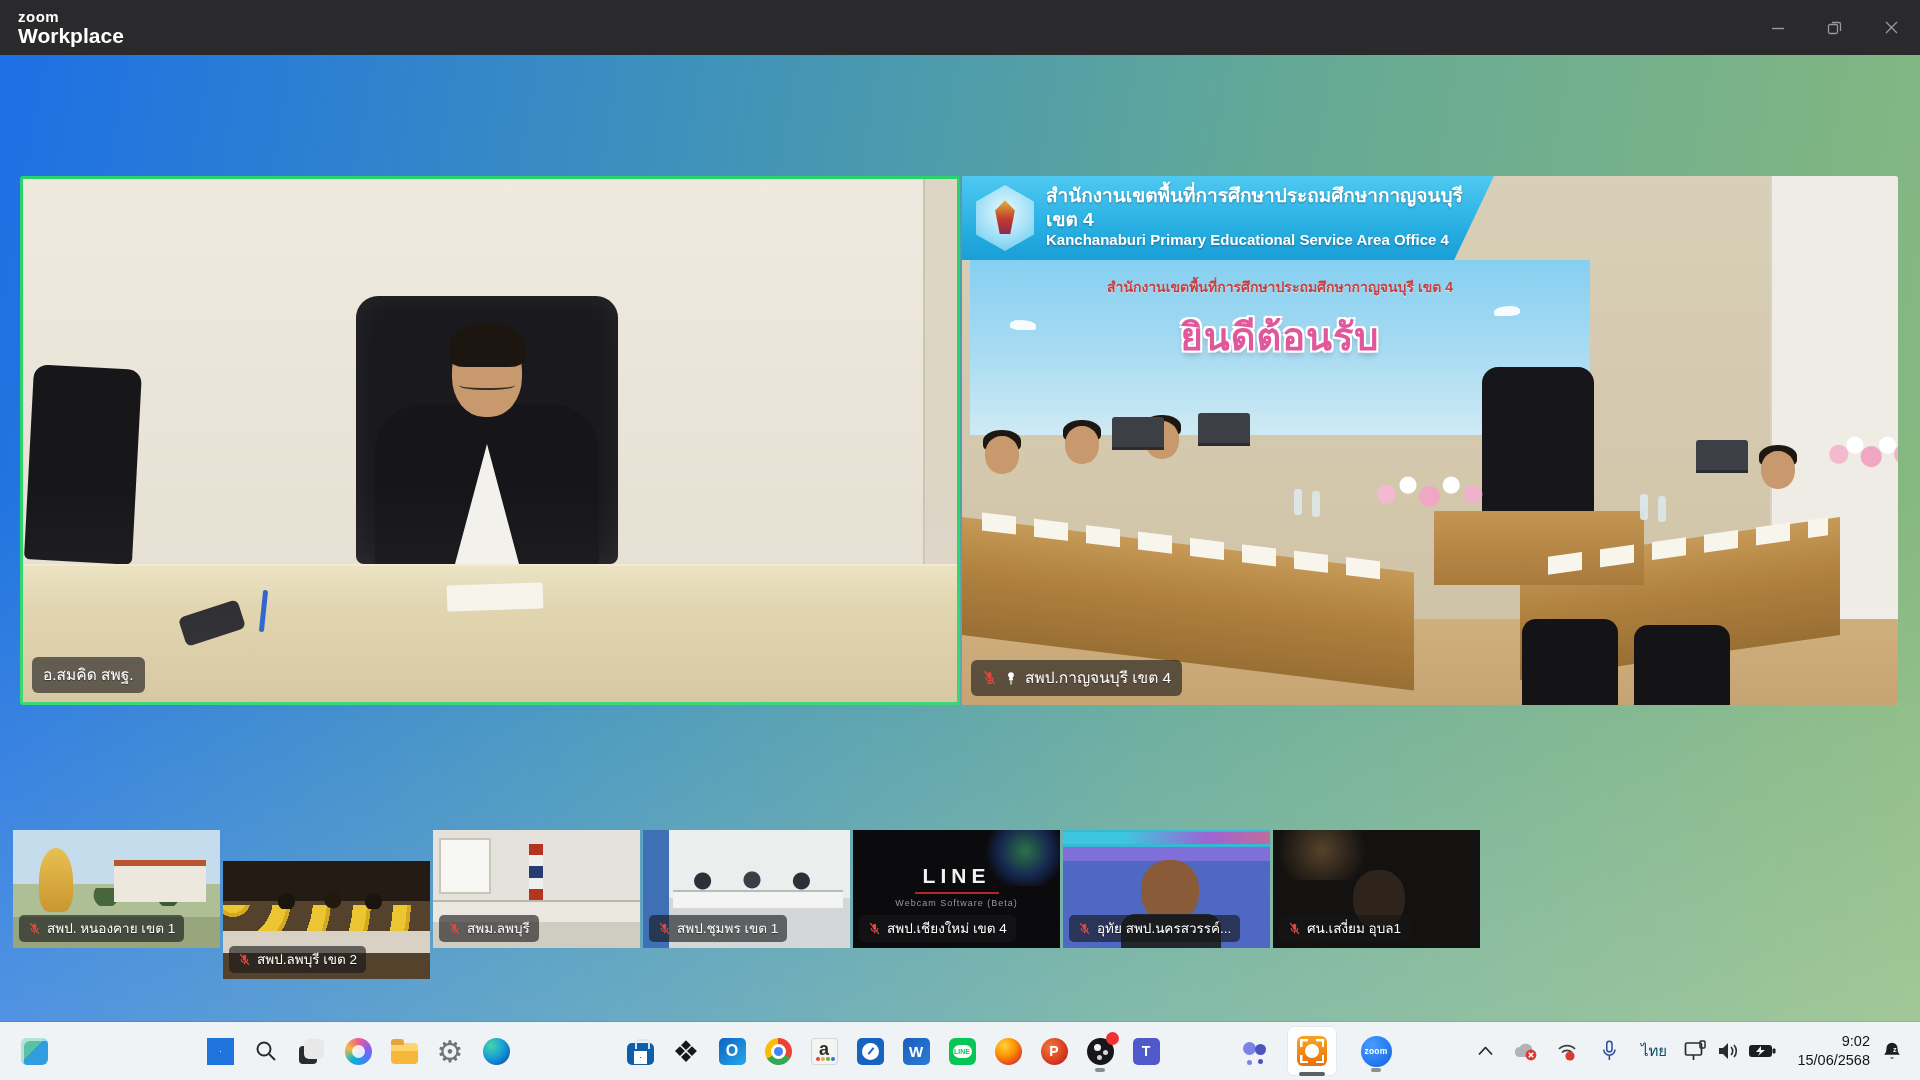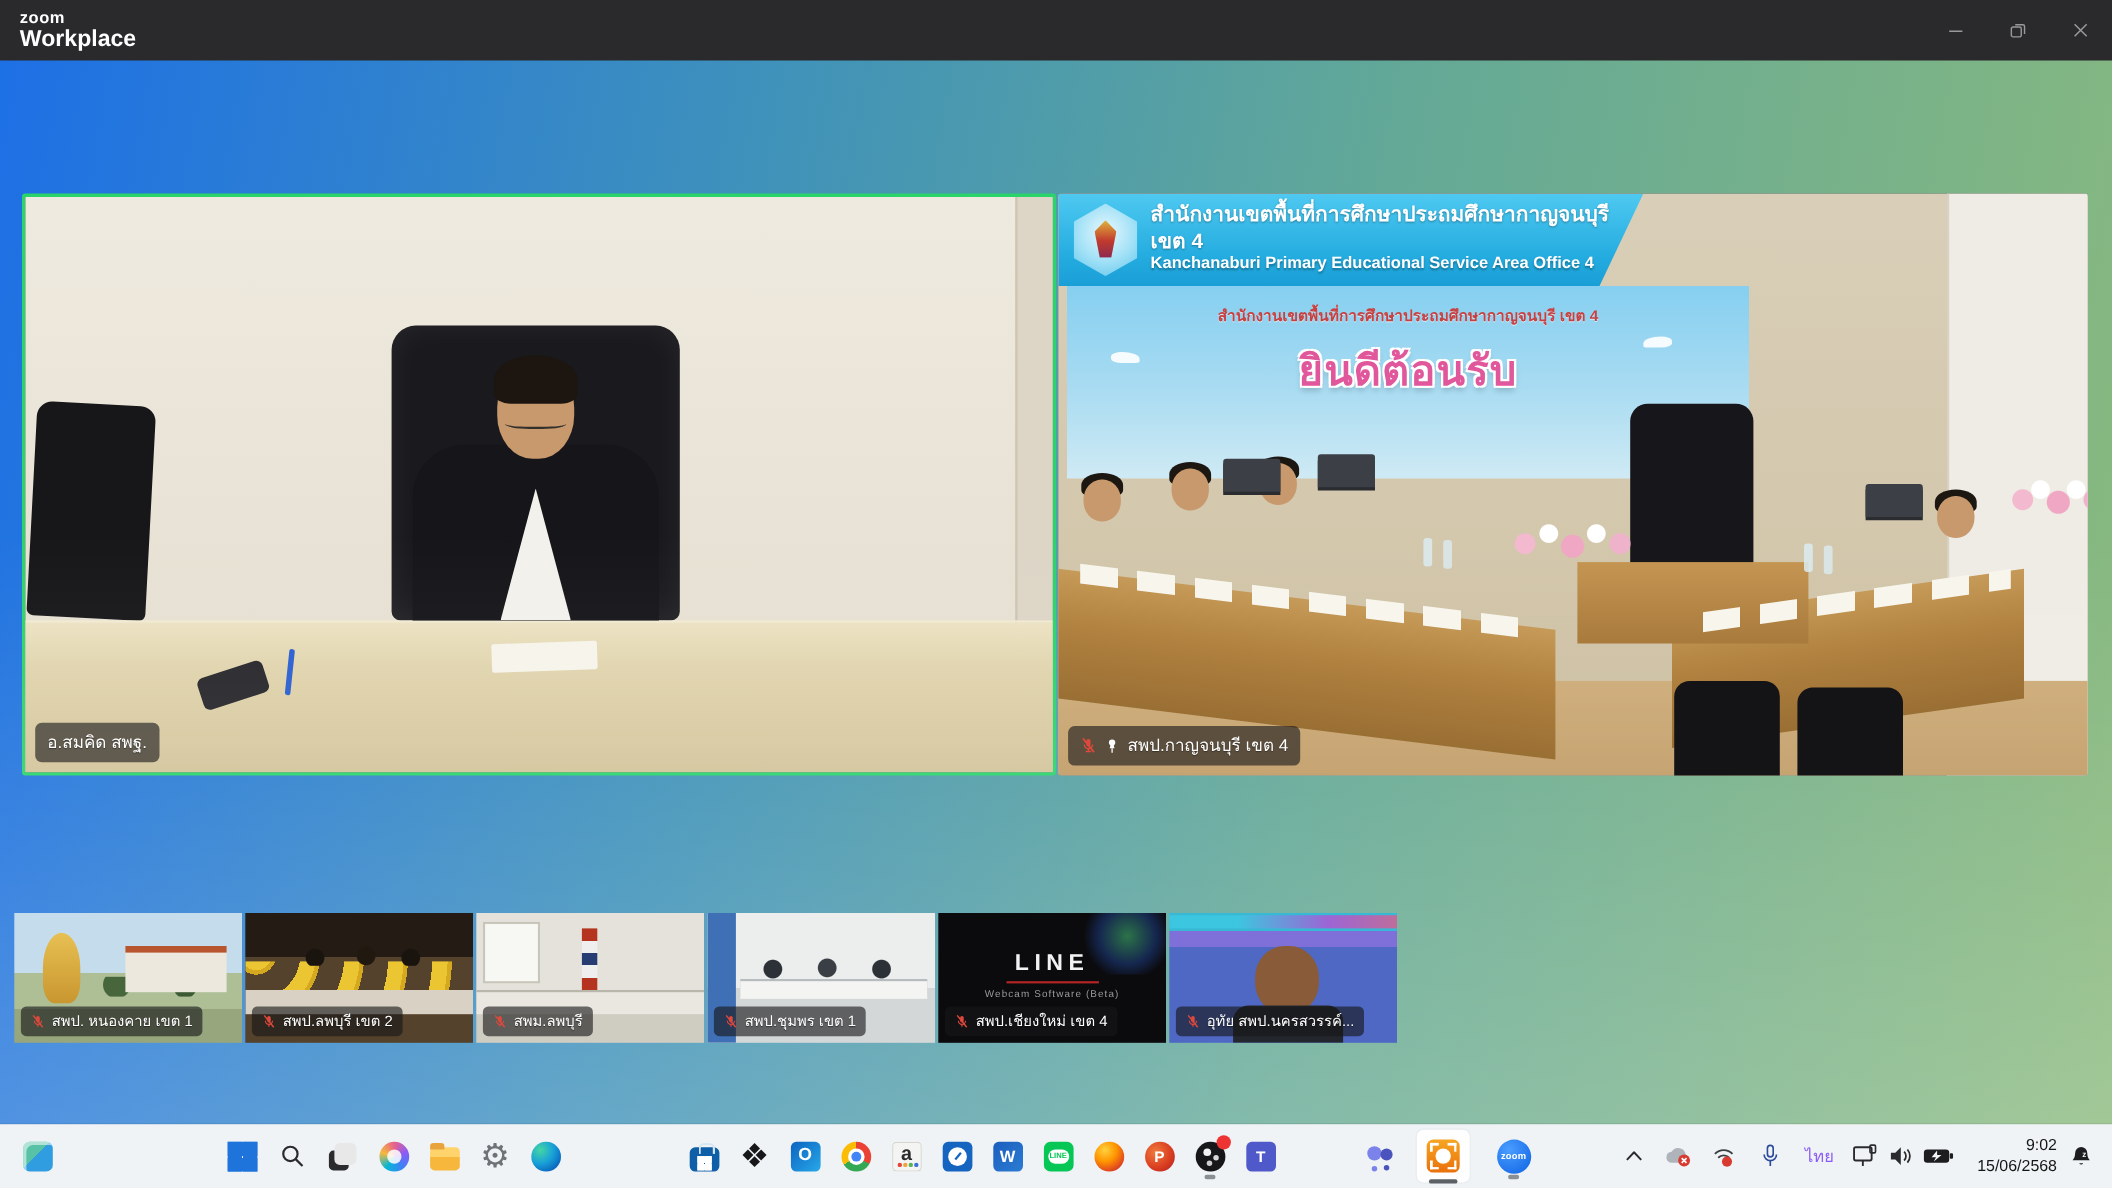--- a/index.html
+++ b/index.html
@@ -102,21 +102,21 @@
   .ftag { position:absolute; left:6px; bottom:6px; display:flex; align-items:center; gap:6px;
     background:rgba(22,22,25,.62); color:#fff; font-size:13.5px; padding:2px 9px 3px; border-radius:5px;
     max-width:194px; white-space:nowrap; z-index:8; text-shadow:0 1px 1px rgba(0,0,0,.5); }
   .ftag svg { flex:0 0 auto; display:block; }
   .fx { position:absolute; display:block; }
 
   .f1 { background:linear-gradient(180deg,#c4dcec 0 46%,#aebf96 46% 74%,#97a67c 74% 100%); }
   .f1 .a { left:26px; top:18px; width:34px; height:64px; background:linear-gradient(180deg,#e7c052,#c9962f); border-radius:50% 50% 30% 30%; }
   .f1 .b { right:14px; top:30px; width:92px; height:42px; background:#ece8dd; border-top:6px solid #b8552e; }
   .f1 .c { left:0; top:58px; width:100%; height:18px; background:radial-gradient(circle at 20% 50%,#3c5a33 0 10px,transparent 11px),radial-gradient(circle at 45% 40%,#47663c 0 12px,transparent 13px),radial-gradient(circle at 75% 50%,#3c5a33 0 10px,transparent 11px); }
-  .f2 { background:linear-gradient(180deg,#241c14 0 34%,#54422c 34% 100%); }
+  .f2 { background:linear-gradient(180deg,#241c14 0 34%,#54422c 34% 100%);margin-top:31px; }
   .f2 .a { left:0; top:44px; width:100%; height:30px; background:repeating-radial-gradient(circle at 10px -6px,#ecc533 0 14px,#d4a81f 14px 18px,transparent 18px 40px); }
   .f2 .b { left:0; top:70px; width:100%; height:22px; background:#d9d2c4; }
   .f2 .c { left:46px; top:30px; width:116px; height:18px; background:radial-gradient(circle at 15% 60%,#1a140e 0 8px,transparent 9px),radial-gradient(circle at 55% 50%,#21180f 0 8px,transparent 9px),radial-gradient(circle at 90% 60%,#1a140e 0 8px,transparent 9px); }
   .f3 { background:linear-gradient(180deg,#e4e2da 0 62%,#cfccc2 62% 100%); }
   .f3 .a { left:6px; top:8px; width:52px; height:56px; background:#f7f7f4; border:2px solid #c8c5ba; }
   .f3 .b { left:96px; top:14px; width:14px; height:56px; background:linear-gradient(180deg,#b5341f 0 20%,#efefef 20% 40%,#263d73 40% 60%,#efefef 60% 80%,#b5341f 80% 100%); }
   .f3 .c { left:0; top:72px; width:100%; height:20px; background:#e9e7e0; box-shadow:0 -2px 0 #b9b6ab; }
   .f4 { background:linear-gradient(160deg,#c3a17a 0%,#a8835c 100%); }
   .f4 .a { left:64px; top:14px; width:84px; height:92px; background:#c08c5d; border-radius:46%; }
   .f4 .b { left:58px; top:2px; width:96px; height:34px; background:#17110c; border-radius:50% 50% 30% 30%; }
@@ -194,21 +194,21 @@
   .g-recorder { background:linear-gradient(180deg,#f6a623,#ea700b); border-radius:6px; }
   .g-recorder::before { content:""; position:absolute; inset:8px; border-radius:50%; background:#fff; }
   .g-recorder::after { content:""; position:absolute; inset:3px;
     background:
       linear-gradient(#fff,#fff) left top/8px 2.5px no-repeat, linear-gradient(#fff,#fff) left top/2.5px 8px no-repeat,
       linear-gradient(#fff,#fff) right top/8px 2.5px no-repeat, linear-gradient(#fff,#fff) right top/2.5px 8px no-repeat,
       linear-gradient(#fff,#fff) left bottom/8px 2.5px no-repeat, linear-gradient(#fff,#fff) left bottom/2.5px 8px no-repeat,
       linear-gradient(#fff,#fff) right bottom/8px 2.5px no-repeat, linear-gradient(#fff,#fff) right bottom/2.5px 8px no-repeat; }
   .g-zoomapp { width:31px; height:31px; border-radius:50%; background:radial-gradient(circle at 35% 30%,#4a9dff,#1a6ee8 80%); color:#fff; display:flex; align-items:center; justify-content:center; font-size:8.5px; font-weight:700; letter-spacing:.2px; }
 
-  .tray-item { position:absolute; top:50%; transform:translateY(-50%); display:flex; align-items:center; justify-content:center; color:#8b5cf6; cursor:pointer; }
+  .tray-item { position:absolute; top:50%; transform:translateY(-50%); display:flex; align-items:center; justify-content:center; color:#0c4a6e; cursor:pointer; }
   .tray-lang { font-size:15px; }
   .tray-clock { text-align:right; font-size:14.5px; line-height:1.28; color:#151515; }
 </style>
 </head>
 <body>
 
 <div class="screen">
 
   <header class="titlebar">
     <div class="brand">
@@ -399,20 +399,33 @@
         <svg width="13" height="13" viewBox="0 0 24 24">
             <rect x="9" y="3" width="6" height="11" rx="3" fill="#e0483c"></rect>
             <path d="M6 11a6 6 0 0 0 12 0" fill="none" stroke="#e0483c" stroke-width="2"></path>
             <line x1="12" y1="17" x2="12" y2="21" stroke="#e0483c" stroke-width="2"></line>
             <line x1="4" y1="2" x2="20" y2="22" stroke="#e0483c" stroke-width="2.4"></line>
           </svg>
         <span>อุทัย สพป.นครสวรรค์...</span>
       </div>
     </div>
 
+    <div class="ftile f8">
+      <i class="fx a"></i>
+        <i class="fx b"></i>
+      <div class="ftag">
+        <svg width="13" height="13" viewBox="0 0 24 24">
+            <rect x="9" y="3" width="6" height="11" rx="3" fill="#e0483c"></rect>
+            <path d="M6 11a6 6 0 0 0 12 0" fill="none" stroke="#e0483c" stroke-width="2"></path>
+            <line x1="12" y1="17" x2="12" y2="21" stroke="#e0483c" stroke-width="2"></line>
+            <line x1="4" y1="2" x2="20" y2="22" stroke="#e0483c" stroke-width="2.4"></line>
+          </svg>
+        <span>ศน.เสงี่ยม อุบล1</span>
+      </div>
+    </div>
 
   </section>
 
   <footer class="taskbar">
     <div class="tb-icon" style="left:14px;">
         <span class="glyph g-widgets"></span>
       </div>
 
     <div class="tb-icon" style="left:200px;">
         <span class="glyph g-start"></span>

